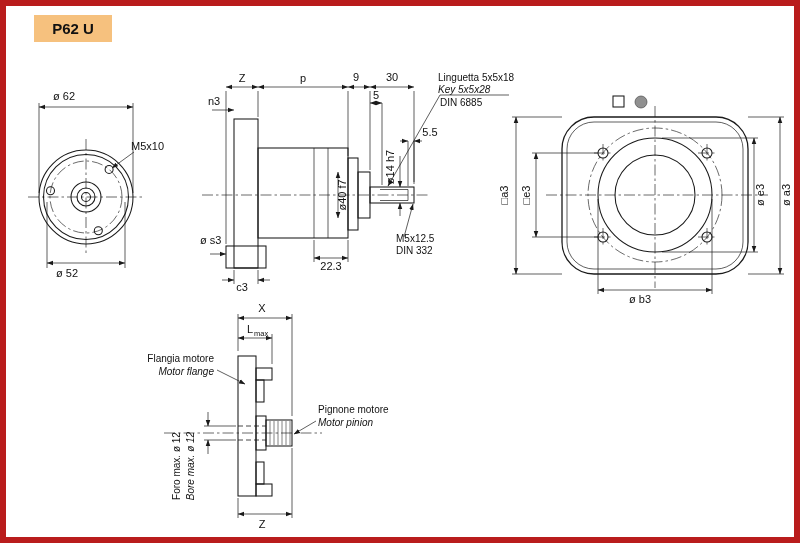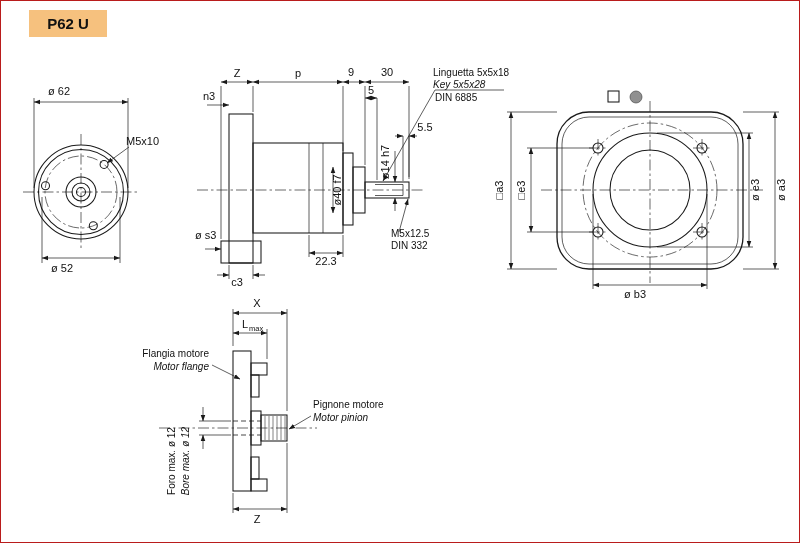--- a/index.html
+++ b/index.html
@@ -1,16 +1,16 @@
 <!DOCTYPE html>
 <html><head>
 <meta charset="utf-8">
 <style>
   html,body{margin:0;padding:0;background:#fff;}
-  .page{position:relative;width:800px;height:543px;background:#ffffff;border:1px solid #b91c1c;box-sizing:border-box;overflow:hidden;}
+  .page{position:relative;width:800px;height:543px;background:#ffffff;border:6px solid #b91c1c;box-sizing:border-box;overflow:hidden;}
   svg{display:block;}
   text{font-family:"Liberation Sans",sans-serif;font-size:11px;fill:#111;}
   .badge-text{font-weight:bold;font-size:15px;}
   .sm{font-size:10px;}
   .xs{font-size:7.5px;}
   .ti{font-style:italic;}
   .ln{fill:none;stroke:#1a1a1a;stroke-width:1.05;}
   .thk{fill:none;stroke:#1a1a1a;stroke-width:1.3;}
   .dim{fill:none;stroke:#1a1a1a;stroke-width:.7;}
   .cl{fill:none;stroke:#1a1a1a;stroke-width:.65;stroke-dasharray:11 3 2.5 3;}

